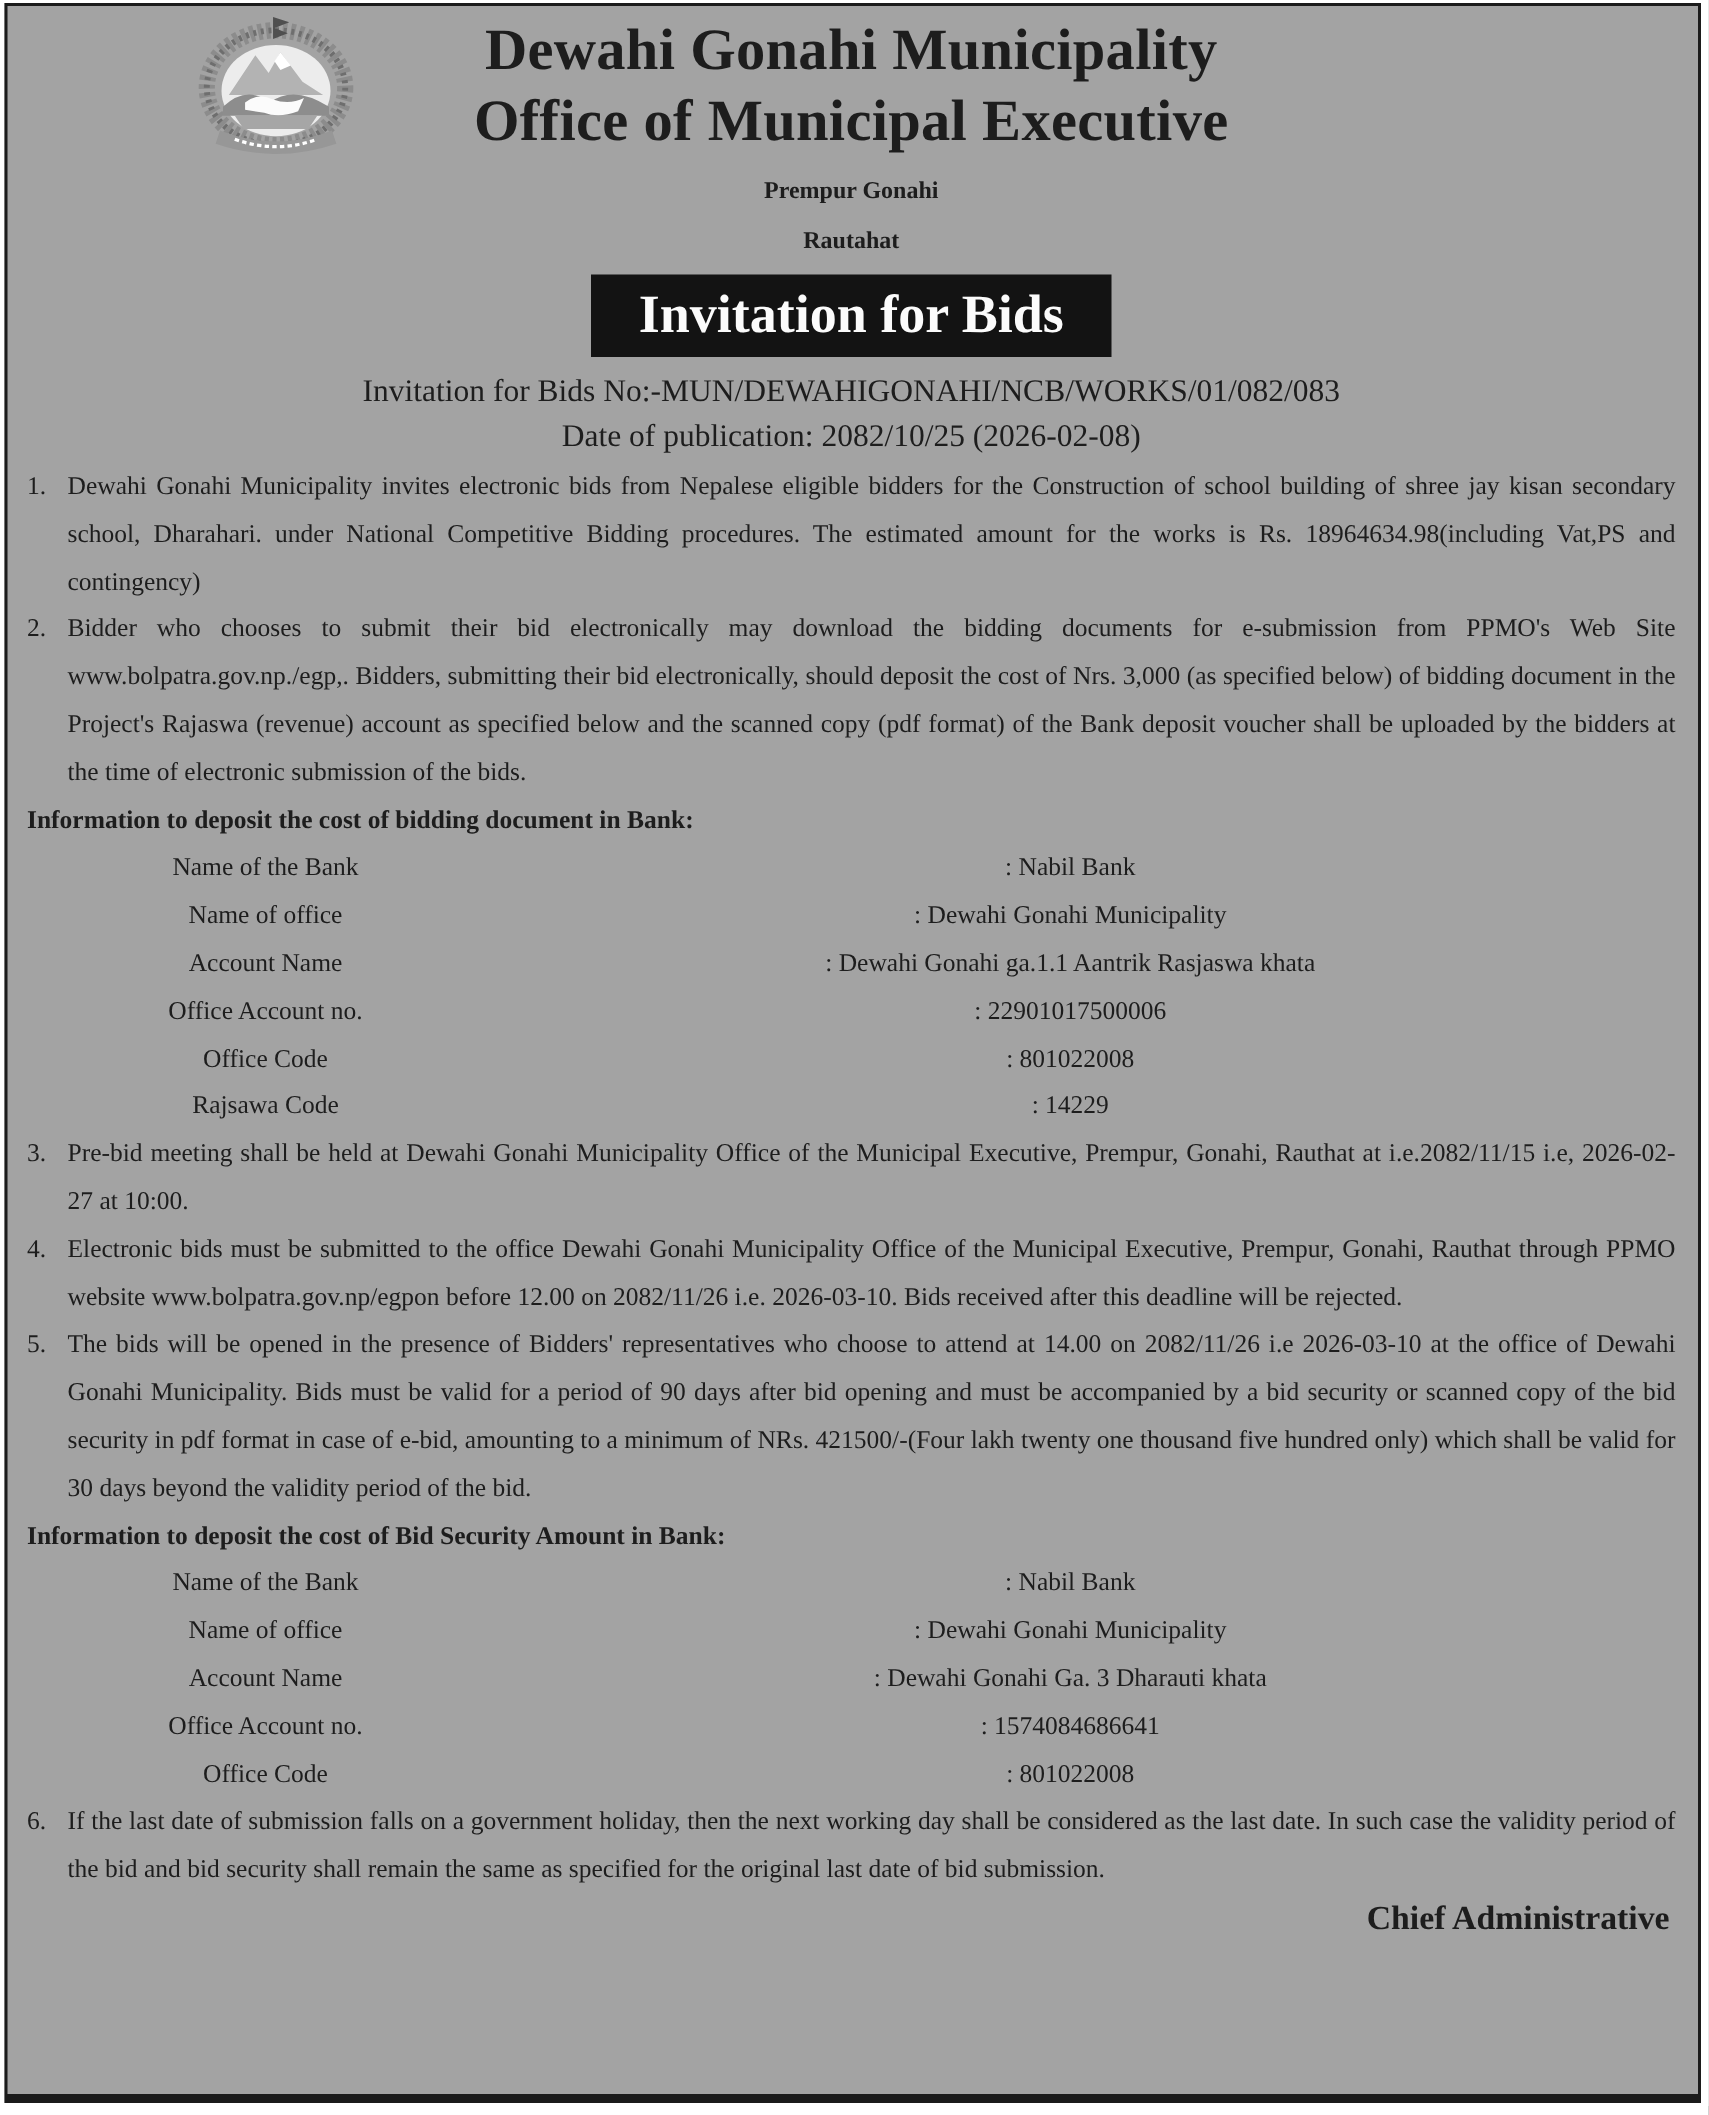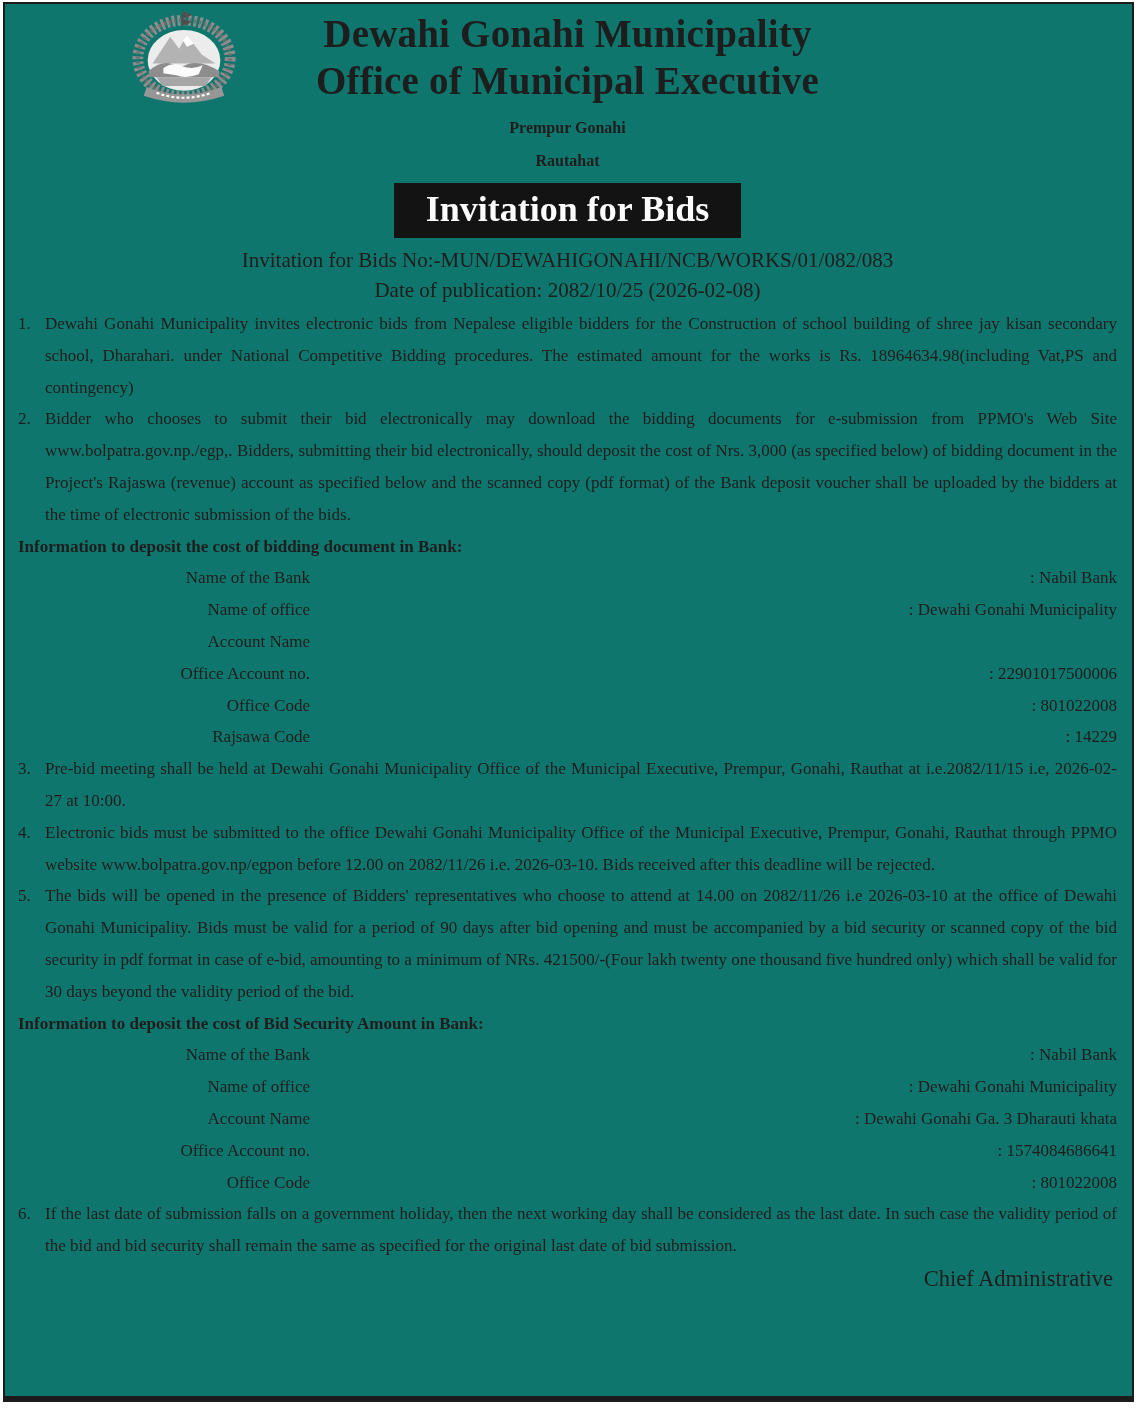--- a/index.html
+++ b/index.html
@@ -3,21 +3,21 @@
 <meta charset="utf-8">
 <style>
   html,body{margin:0;padding:0;background:#ffffff;}
   .page{
     position:relative;
     width:1131px;height:1400px;
     margin:2px 3px;
     box-sizing:border-box;
     border:2px solid #1b1b1b;
     border-bottom-width:6px;
-    background:#0f766e;
+    background:#a3a3a3;
     font-family:"Liberation Serif","DejaVu Serif",serif;
     color:#1d1d1d;
     padding:4px 15px 0 13px;
     overflow:hidden;
   }
   
   .doc-header{position:relative;text-align:center;padding-top:2px;}
   .emblem{position:absolute;left:112px;top:2px;}
   .org{font-size:39px;font-weight:bold;line-height:47px;letter-spacing:0.2px;}
   .place{font-size:16px;font-weight:bold;line-height:33px;}
@@ -27,25 +27,25 @@
     background:#131313;color:#fbfbfb;
     font-size:36px;font-weight:bold;line-height:1;
     padding:8px 32px 11px;
   }
   .bidno,.pubdate{font-size:21px;font-weight:normal;line-height:30px;}
   
   .doc-body{font-size:17px;line-height:31.8px;text-align:justify;margin-top:3px;}
   .item{margin:0;padding-left:27px;}
   .item .num{display:inline-block;width:27px;margin-left:-27px;}
   .info-head{font-weight:bold;}
-  .bank-row{display:flex;padding-left:26px;text-align:right;}
+  .bank-row{display:flex;padding-left:26px;text-align:center;}
   .bank-label{flex:none;width:266px;}
   .bank-value{flex:1;}
   
-  .sig{font-size:22.5px;font-weight:normal;text-align:right;line-height:31px;padding-right:4px;margin-top:1px;}
+  .sig{font-size:22.5px;font-weight:bold;text-align:right;line-height:31px;padding-right:4px;margin-top:1px;}
 </style>
 </head>
 <body>
 
 <div class="page">
 
   <header class="doc-header">
     <svg class="emblem" width="108" height="94" viewBox="0 0 110 95" aria-hidden="true">
       <ellipse cx="55" cy="49" rx="47" ry="39" fill="none" stroke="#8c8c8c" stroke-width="11" stroke-dasharray="3 2.6"></ellipse>
       <ellipse cx="55" cy="49" rx="47" ry="39" fill="none" stroke="#6e6e6e" stroke-width="4" stroke-dasharray="2 3.2"></ellipse>
@@ -78,20 +78,21 @@
     <div class="bank-row">
       <span class="bank-label">Name of the Bank</span>
       <span class="bank-value">: Nabil Bank</span>
     </div>
     <div class="bank-row">
       <span class="bank-label">Name of office</span>
       <span class="bank-value">: Dewahi Gonahi Municipality</span>
     </div>
     <div class="bank-row">
       <span class="bank-label">Account Name</span>
+      <span class="bank-value">: Dewahi Gonahi ga.1.1 Aantrik Rasjaswa khata</span>
     </div>
     <div class="bank-row">
       <span class="bank-label">Office Account no.</span>
       <span class="bank-value">: 22901017500006</span>
     </div>
     <div class="bank-row">
       <span class="bank-label">Office Code</span>
       <span class="bank-value">: 801022008</span>
     </div>
     <div class="bank-row">

